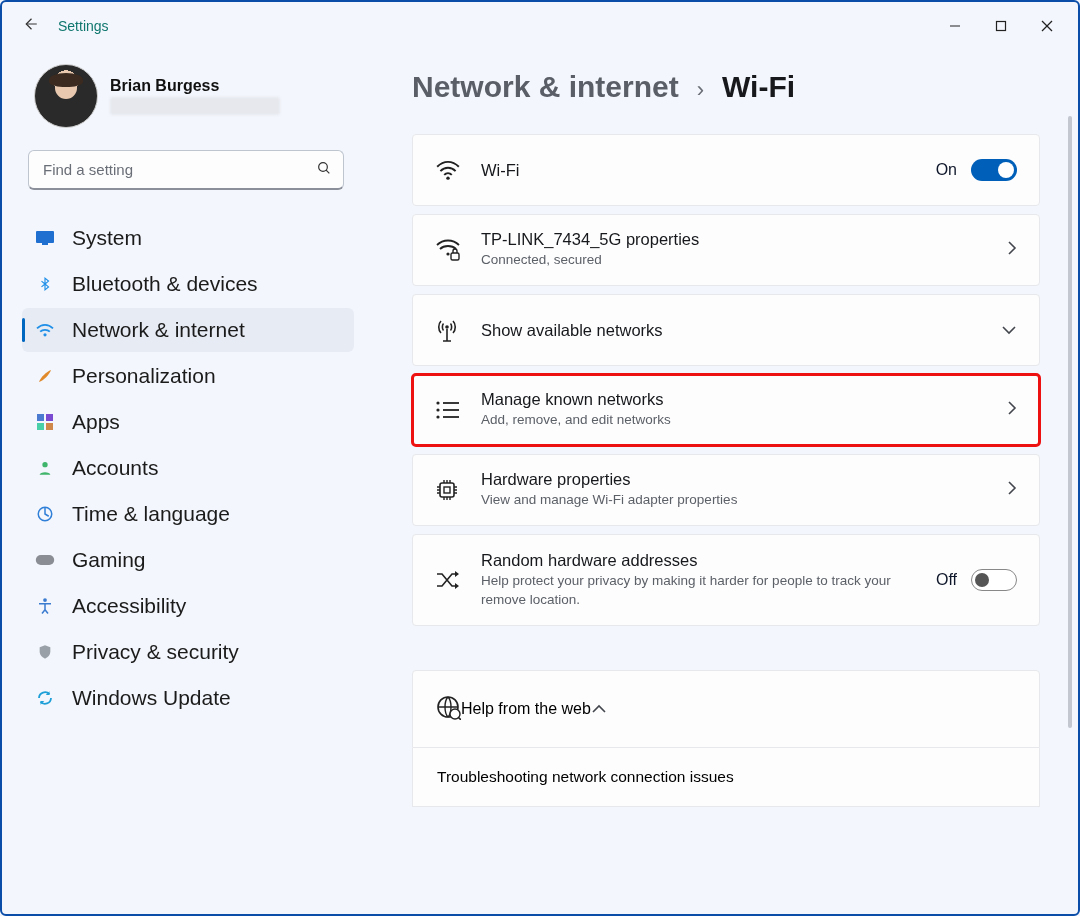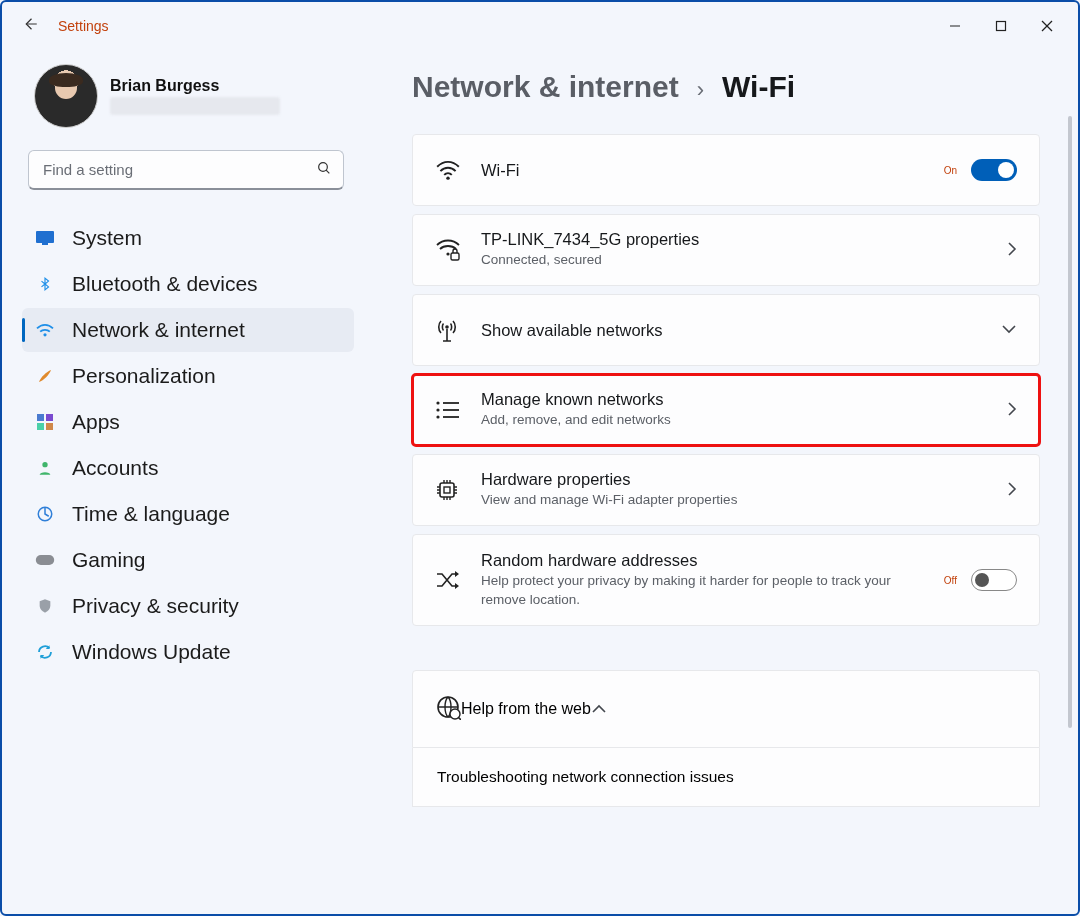--- a/index.html
+++ b/index.html
@@ -1,21 +1,21 @@
 <!DOCTYPE html>
 <html><head>
 <meta charset="utf-8">
 <style>
   * { box-sizing: border-box; margin: 0; padding: 0; }
   html, body { width: 1080px; height: 916px; font-family: "Segoe UI", "Segoe UI Variable", Arial, sans-serif; }
   body { background: #f3f6fc; border: 2px solid #0a4da8; border-radius: 6px; overflow: hidden; position: relative; }
 
   .titlebar { height: 48px; display: flex; align-items: center; padding: 0 8px; }
   .titlebar .back { width: 40px; text-align: center; font-size: 16px; color: #333; cursor: pointer; }
-  .titlebar .app-title { font-size: 14px; color: #c2410c; margin-left: 8px; }
+  .titlebar .app-title { font-size: 14px; color: #0f766e; margin-left: 8px; }
   .titlebar .spacer { flex: 1; }
   .win-btn { width: 46px; height: 32px; display: flex; align-items: center; justify-content: center; color: #222; font-size: 14px; cursor: pointer; }
   .win-btn svg { display:block; }
 
   .body-row { display: flex; height: calc(100% - 48px); }
 
   .sidebar { width: 360px; padding: 14px 8px 0 20px; }
   .account { display: flex; align-items: center; gap: 12px; margin-bottom: 22px; padding-left: 12px;}
   .avatar { width: 64px; height: 64px; border-radius: 50%; background: radial-gradient(circle at 50% 28%, #e8c9b0 0 22%, #2a2a2a 22% 100%); border: 1px solid #c9c9c9; position: relative; overflow:hidden;}
   .avatar::before{content:"";position:absolute;left:50%;top:12px;transform:translateX(-50%);width:22px;height:22px;border-radius:50%;background:#e8c9b0;}
@@ -39,21 +39,21 @@
   .breadcrumb .bc1 { font-size: 30px; font-weight: 600; color: #5a5e66; }
   .breadcrumb .sep { font-size: 22px; color: #6a6e76; }
   .breadcrumb .bc2 { font-size: 30px; font-weight: 600; color: #16181b; }
 
   .cards { display:flex; flex-direction:column; gap: 4px; padding-right: 30px;}
   .card { background:#fdfdfe; border:1px solid #e7e8eb; border-radius:4px; display:flex; align-items:center; min-height:72px; padding: 12px 22px; cursor:pointer; margin-bottom: 4px;}
   .card .ci { width: 46px; display:flex; align-items:center; justify-content:flex-start; color:#333;}
   .card .ct { flex:1; }
   .card .ct .t1 { font-size:16.5px; color:#16181b; }
   .card .ct .t2 { font-size:13.5px; color:#5c6067; margin-top:2px; max-width: 420px; line-height:1.35;}
-  .card .rs { display:flex; align-items:center; gap:14px; color:#c2410c; font-size:10px;}
+  .card .rs { display:flex; align-items:center; gap:14px; color:#0f172a; font-size:16px;}
   .card .chev { color:#43474d; }
 
   .toggle { width:46px; height:22px; border-radius:11px; position:relative; }
   .toggle.on { background:#005fb8; }
   .toggle.on::after{content:"";position:absolute;right:3px;top:3px;width:16px;height:16px;border-radius:50%;background:#fff;}
   .toggle.off { background:#fff; border:1px solid #888; }
   .toggle.off::after{content:"";position:absolute;left:3px;top:3px;width:14px;height:14px;border-radius:50%;background:#555;}
 
   .highlight { outline: 3px solid #e11; outline-offset: -2px; }
 
@@ -183,20 +183,29 @@
           </span>
         <span>Time &amp; language</span>
       </div>
       <div class="nav-item">
         <span class="ic">
             <svg width="20" height="14" viewBox="0 0 24 16">
               <rect x="1" y="2" width="22" height="12" rx="6" fill="#8a8d93"></rect>
             </svg>
           </span>
         <span>Gaming</span>
+      </div>
+      <div class="nav-item">
+        <span class="ic">
+            <svg width="18" height="18" viewBox="0 0 24 24">
+              <circle cx="12" cy="4" r="2.5" fill="#3a7bd0"></circle>
+              <path d="M4 9h16M12 9v8M8 22l4-5 4 5" stroke="#3a7bd0" stroke-width="2" fill="none"></path>
+            </svg>
+          </span>
+        <span>Accessibility</span>
       </div>
       <div class="nav-item">
         <span class="ic">
             <svg width="16" height="18" viewBox="0 0 24 24">
               <path d="M12 2l8 3v6c0 6-4 9-8 11-4-2-8-5-8-11V5l8-3z" fill="#9aa0a8"></path>
             </svg>
           </span>
         <span>Privacy &amp; security</span>
       </div>
       <div class="nav-item">

